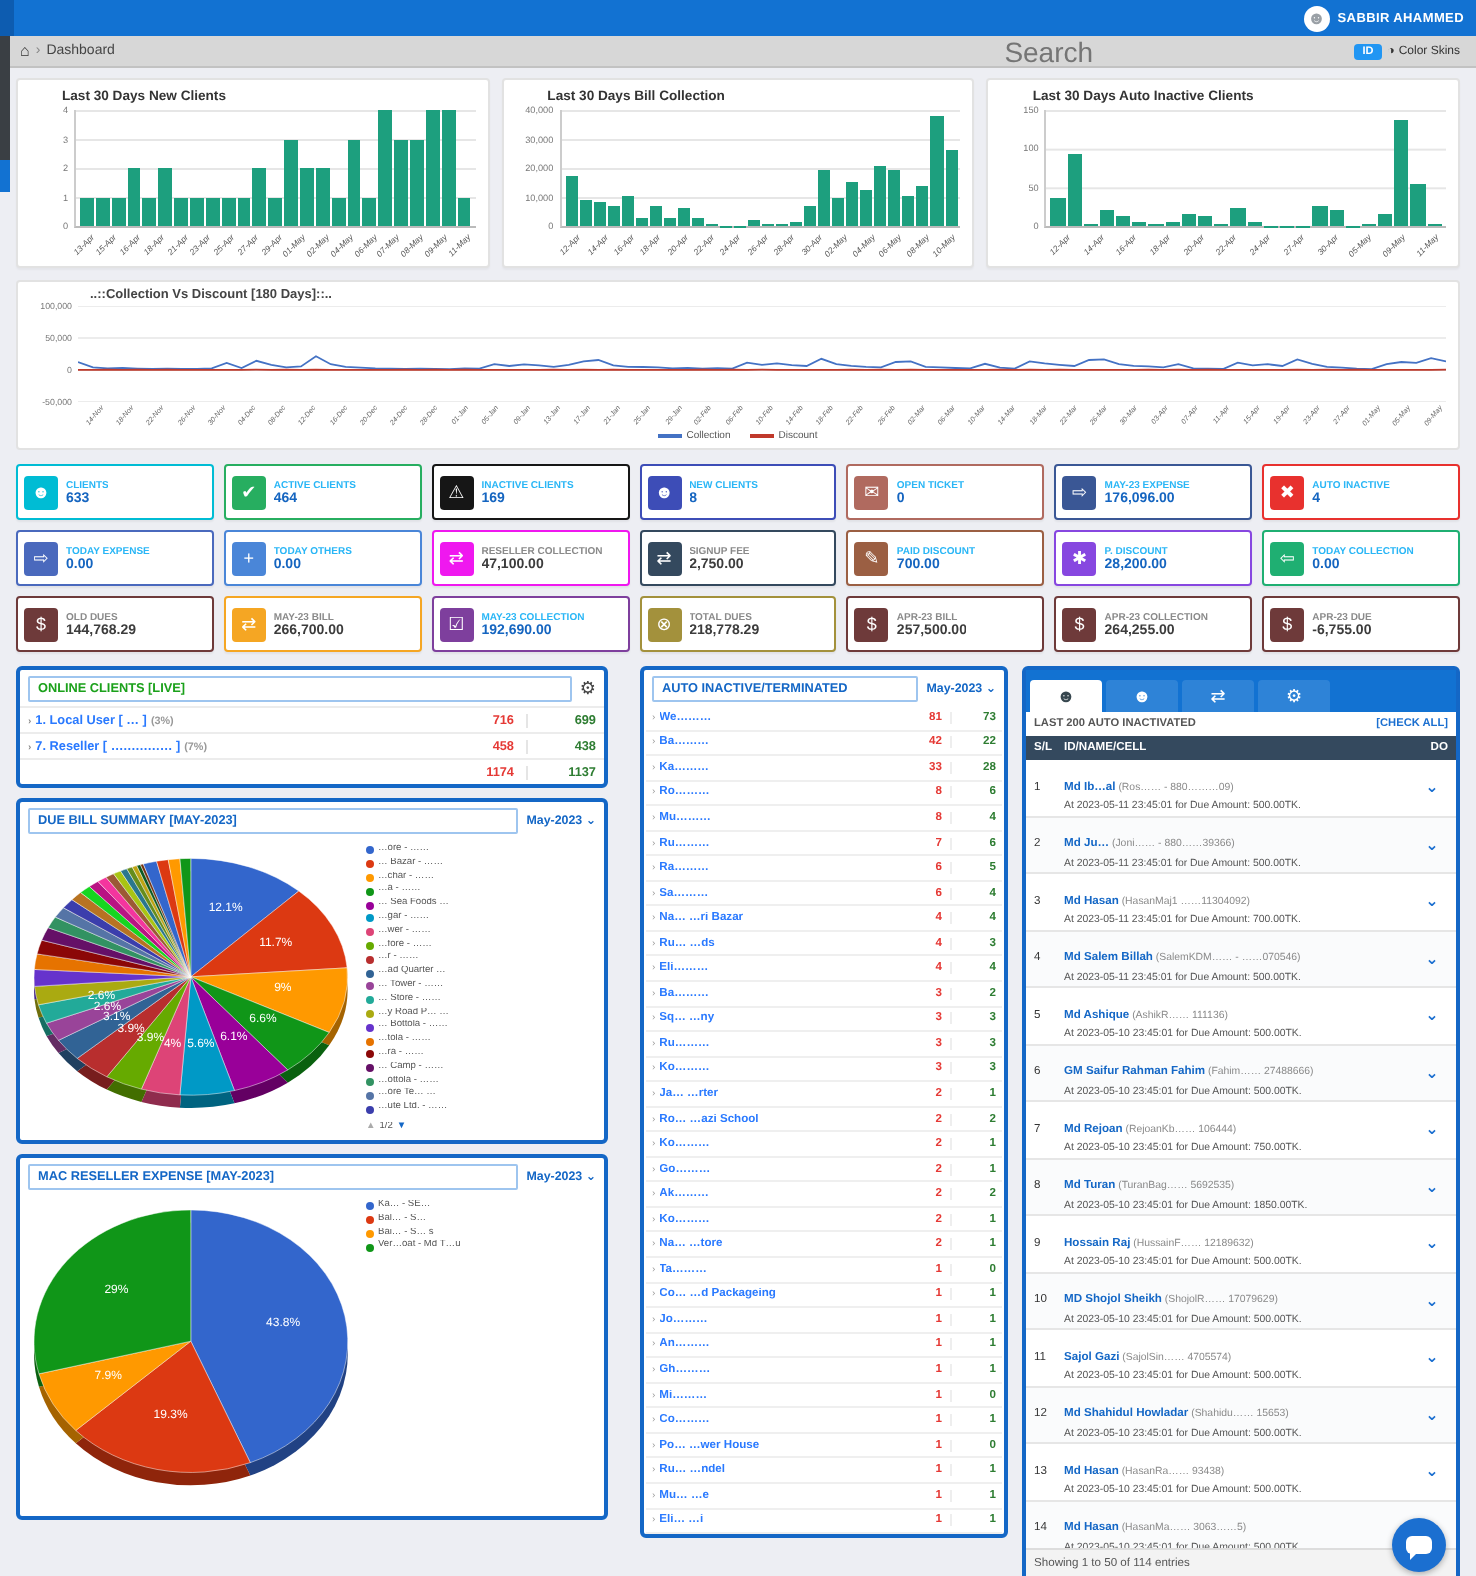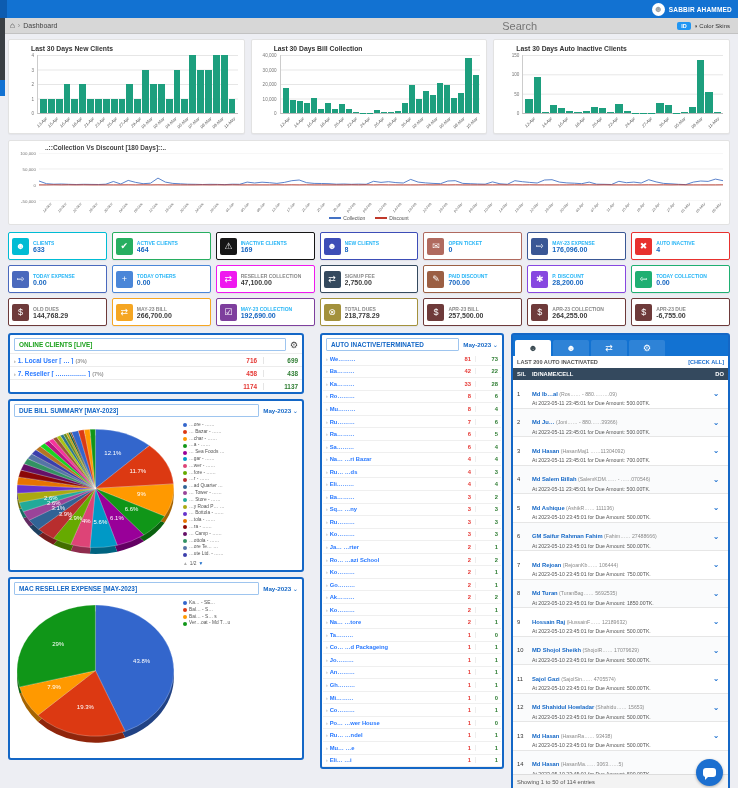--- a/index.html
+++ b/index.html
@@ -12,21 +12,21 @@
   .topbar-right{margin-left:auto;display:flex;align-items:center;gap:4px;padding-right:6px;}
   .avatar{width:13px;height:13px;border-radius:50%;background:#fff;color:#9aa0a6;font-size:9px;line-height:13px;text-align:center;overflow:hidden;}
   .username{color:#fff;font-size:6.5px;font-weight:bold;letter-spacing:.2px;}
   .side-sliver{position:absolute;left:0;top:18px;width:5px;height:78px;background:#3a3f44;z-index:5;}
   .side-sliver .blue{position:absolute;left:0;bottom:0;width:5px;height:16px;background:#1272d2;}
 
   
   .crumbbar{height:15px;background:#d7d7d7;border-bottom:1px solid #c2c2c2;display:flex;align-items:center;padding:0 8px 0 10px;gap:3px;font-size:7px;color:#444;}
   .home-ic{font-size:8px;color:#333;}
   .crumb-sep{color:#888;}
-  .searchbox{margin-left:auto;width:170px;border:none;background:transparent;font-size:11px;color:#666;outline:none;font-family:inherit;}
+  .searchbox{margin-left:auto;width:170px;border:none;background:transparent;font-size:14px;color:#666;outline:none;font-family:inherit;}
   .id-badge{background:#2196f3;color:#fff;font-size:5.5px;font-weight:bold;padding:1px 4px;border-radius:2px;}
   .skins{display:flex;align-items:center;gap:2px;font-size:6px;color:#333;}
 
   
   .charts-row{display:flex;gap:6px;padding:5px 8px 2px;}
   .chart-panel{flex:1;background:#fff;border:1px solid #e2e2e2;border-radius:2px;padding:4px 6px 2px;box-shadow:0 1px 1px rgba(0,0,0,.04);}
   .chart-title{font-size:6.8px;font-weight:bold;color:#333;margin:1px 0 3px 16px;}
   .chart-body{display:flex;}
   .yaxis{width:22px;position:relative;height:58px;}
   .yaxis span{position:absolute;right:3px;font-size:4.6px;color:#777;transform:translateY(-50%);}

